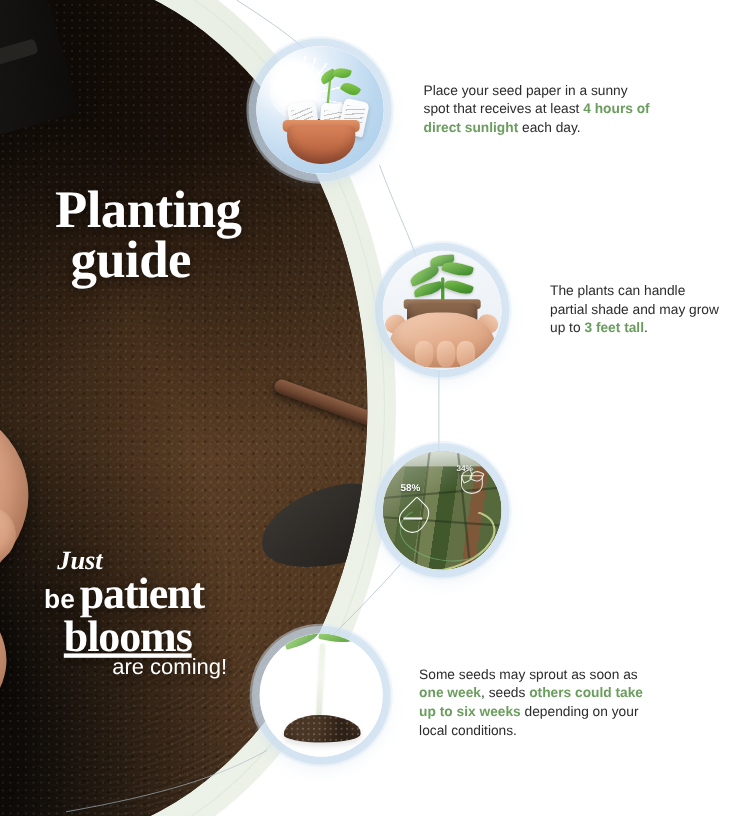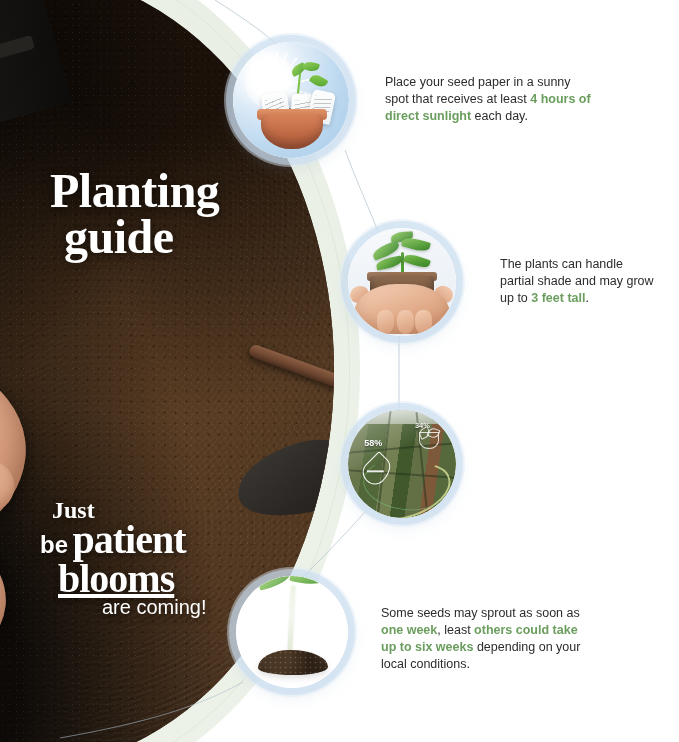--- a/index.html
+++ b/index.html
@@ -144,21 +144,21 @@
   .title-planting .l2 { display: block; padding-left: 14px; }
 
   .blooms-block {
     position: absolute;
     left: 40px; top: 498px;
     z-index: 14;
     color: #ffffff;
     text-shadow: 0 2px 10px rgba(0,0,0,.55);
     width: 200px;
   }
-  .bl-row1 { font-family:"Liberation Serif", serif; font-weight:bold; font-size:24px; line-height:1; padding-left: 12px;}
+  .bl-row1 { font-family:"Liberation Serif", serif; font-weight:bold; font-size:24px; line-height:1; padding-left: 12px; font-style: italic;}
   .bl-row2 { line-height: 1; margin-top: -2px; }
   .bl-just { font-family:"Liberation Serif", serif; font-weight:bold; font-size:24px; }
   .bl-be { font-family:"Liberation Sans", sans-serif; font-weight:bold; font-size:24px; }
   .bl-patient { font-family:"Liberation Serif", serif; font-weight:bold; font-size:40px; letter-spacing:-1px;}
   .bl-blooms { font-family:"Liberation Serif", serif; font-weight:bold; font-size:40px; letter-spacing:-1px; display:block; padding-left: 18px; line-height: .95; text-decoration: underline;}
   .bl-coming { font-family:"Liberation Sans", sans-serif; font-weight:normal; font-size:20px; display:block; padding-left: 62px; margin-top:-2px;}
 
   
   .connectors { position: absolute; inset: 0; z-index: 5; }
 
@@ -504,15 +504,15 @@
       <div class="b4-leaf b4-l2"></div>
       <div class="b4-soil">
         <div class="b4-speck"></div>
       </div>
     </div>
     <div class="bubble-gloss"></div>
   </div>
 
   <div class="txt" id="txt1"><span>Place your seed paper in a sunny spot that receives at least </span><b>4 hours of direct sunlight</b><span> each day.</span></div>
   <div class="txt" id="txt2"><span>The plants can handle partial shade and may grow up to </span><b>3 feet tall</b><span>.</span></div>
-  <div class="txt" id="txt4"><span>Some seeds may sprout as soon as </span><b>one week</b><span>, least </span><b>others could take up to six weeks</b><span> depending on your local conditions.</span></div>
+  <div class="txt" id="txt4"><span>Some seeds may sprout as soon as </span><b>one week</b><span>, seeds </span><b>others could take up to six weeks</b><span> depending on your local conditions.</span></div>
 
 </div>
 
 </body></html>

